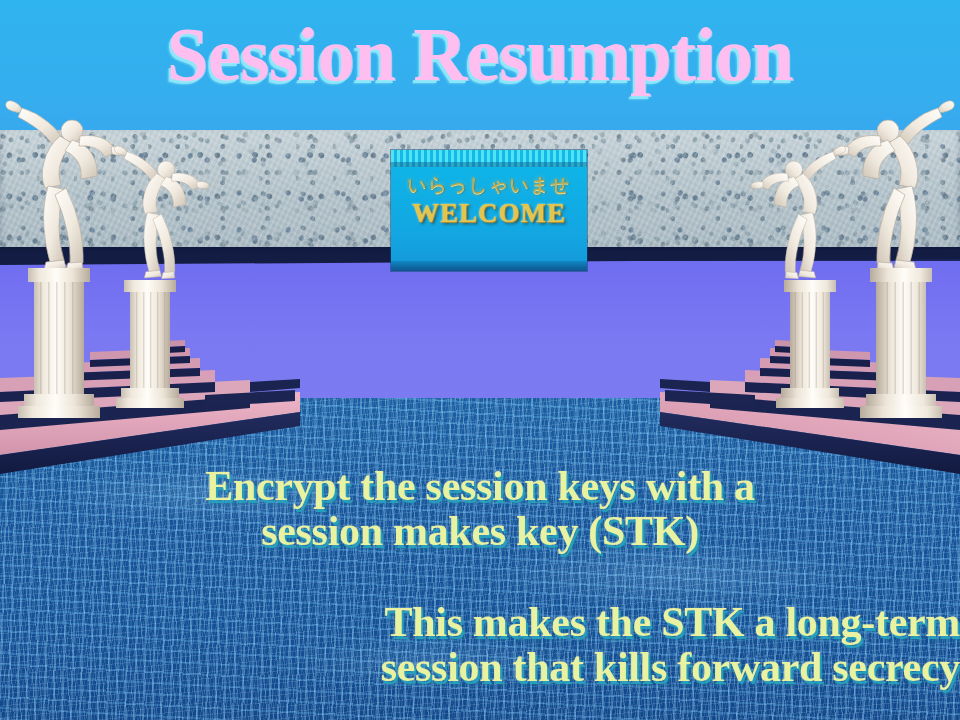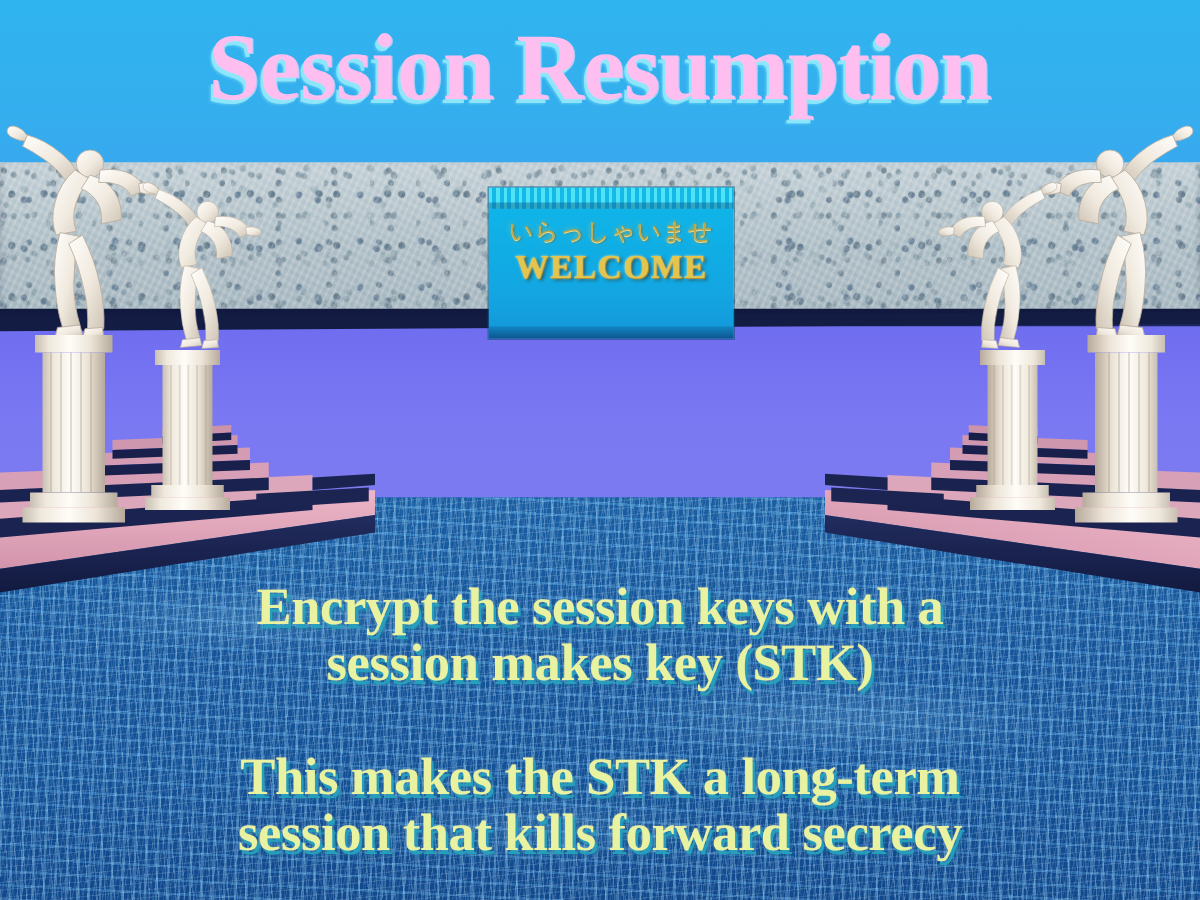--- a/index.html
+++ b/index.html
@@ -200,21 +200,21 @@
     font-weight: bold;
     color: #e9f2a0;
     letter-spacing: -0.3px;
     text-shadow:
       2px 3px 0 rgba(40,160,190,0.95),
       3px 4px 3px rgba(25,120,160,0.7),
       0 0 2px rgba(255,255,210,0.35);
     white-space: nowrap;
   }
   #body1 { top: 452px; font-size: 42px; line-height: 1.07; margin-top: 12px; }
-  #body2 { top: 600px; font-size: 42px; line-height: 1.07; }
+  #body2 { top: 600px; font-size: 42px; line-height: 1.07; text-align: right; }
   .body-line { display:block; }
 </style>
 </head>
 <body>
 
 <div id="slide">
 
   <div class="sky"></div>
   <div class="backdrop"></div>
   <div class="wall"></div>

